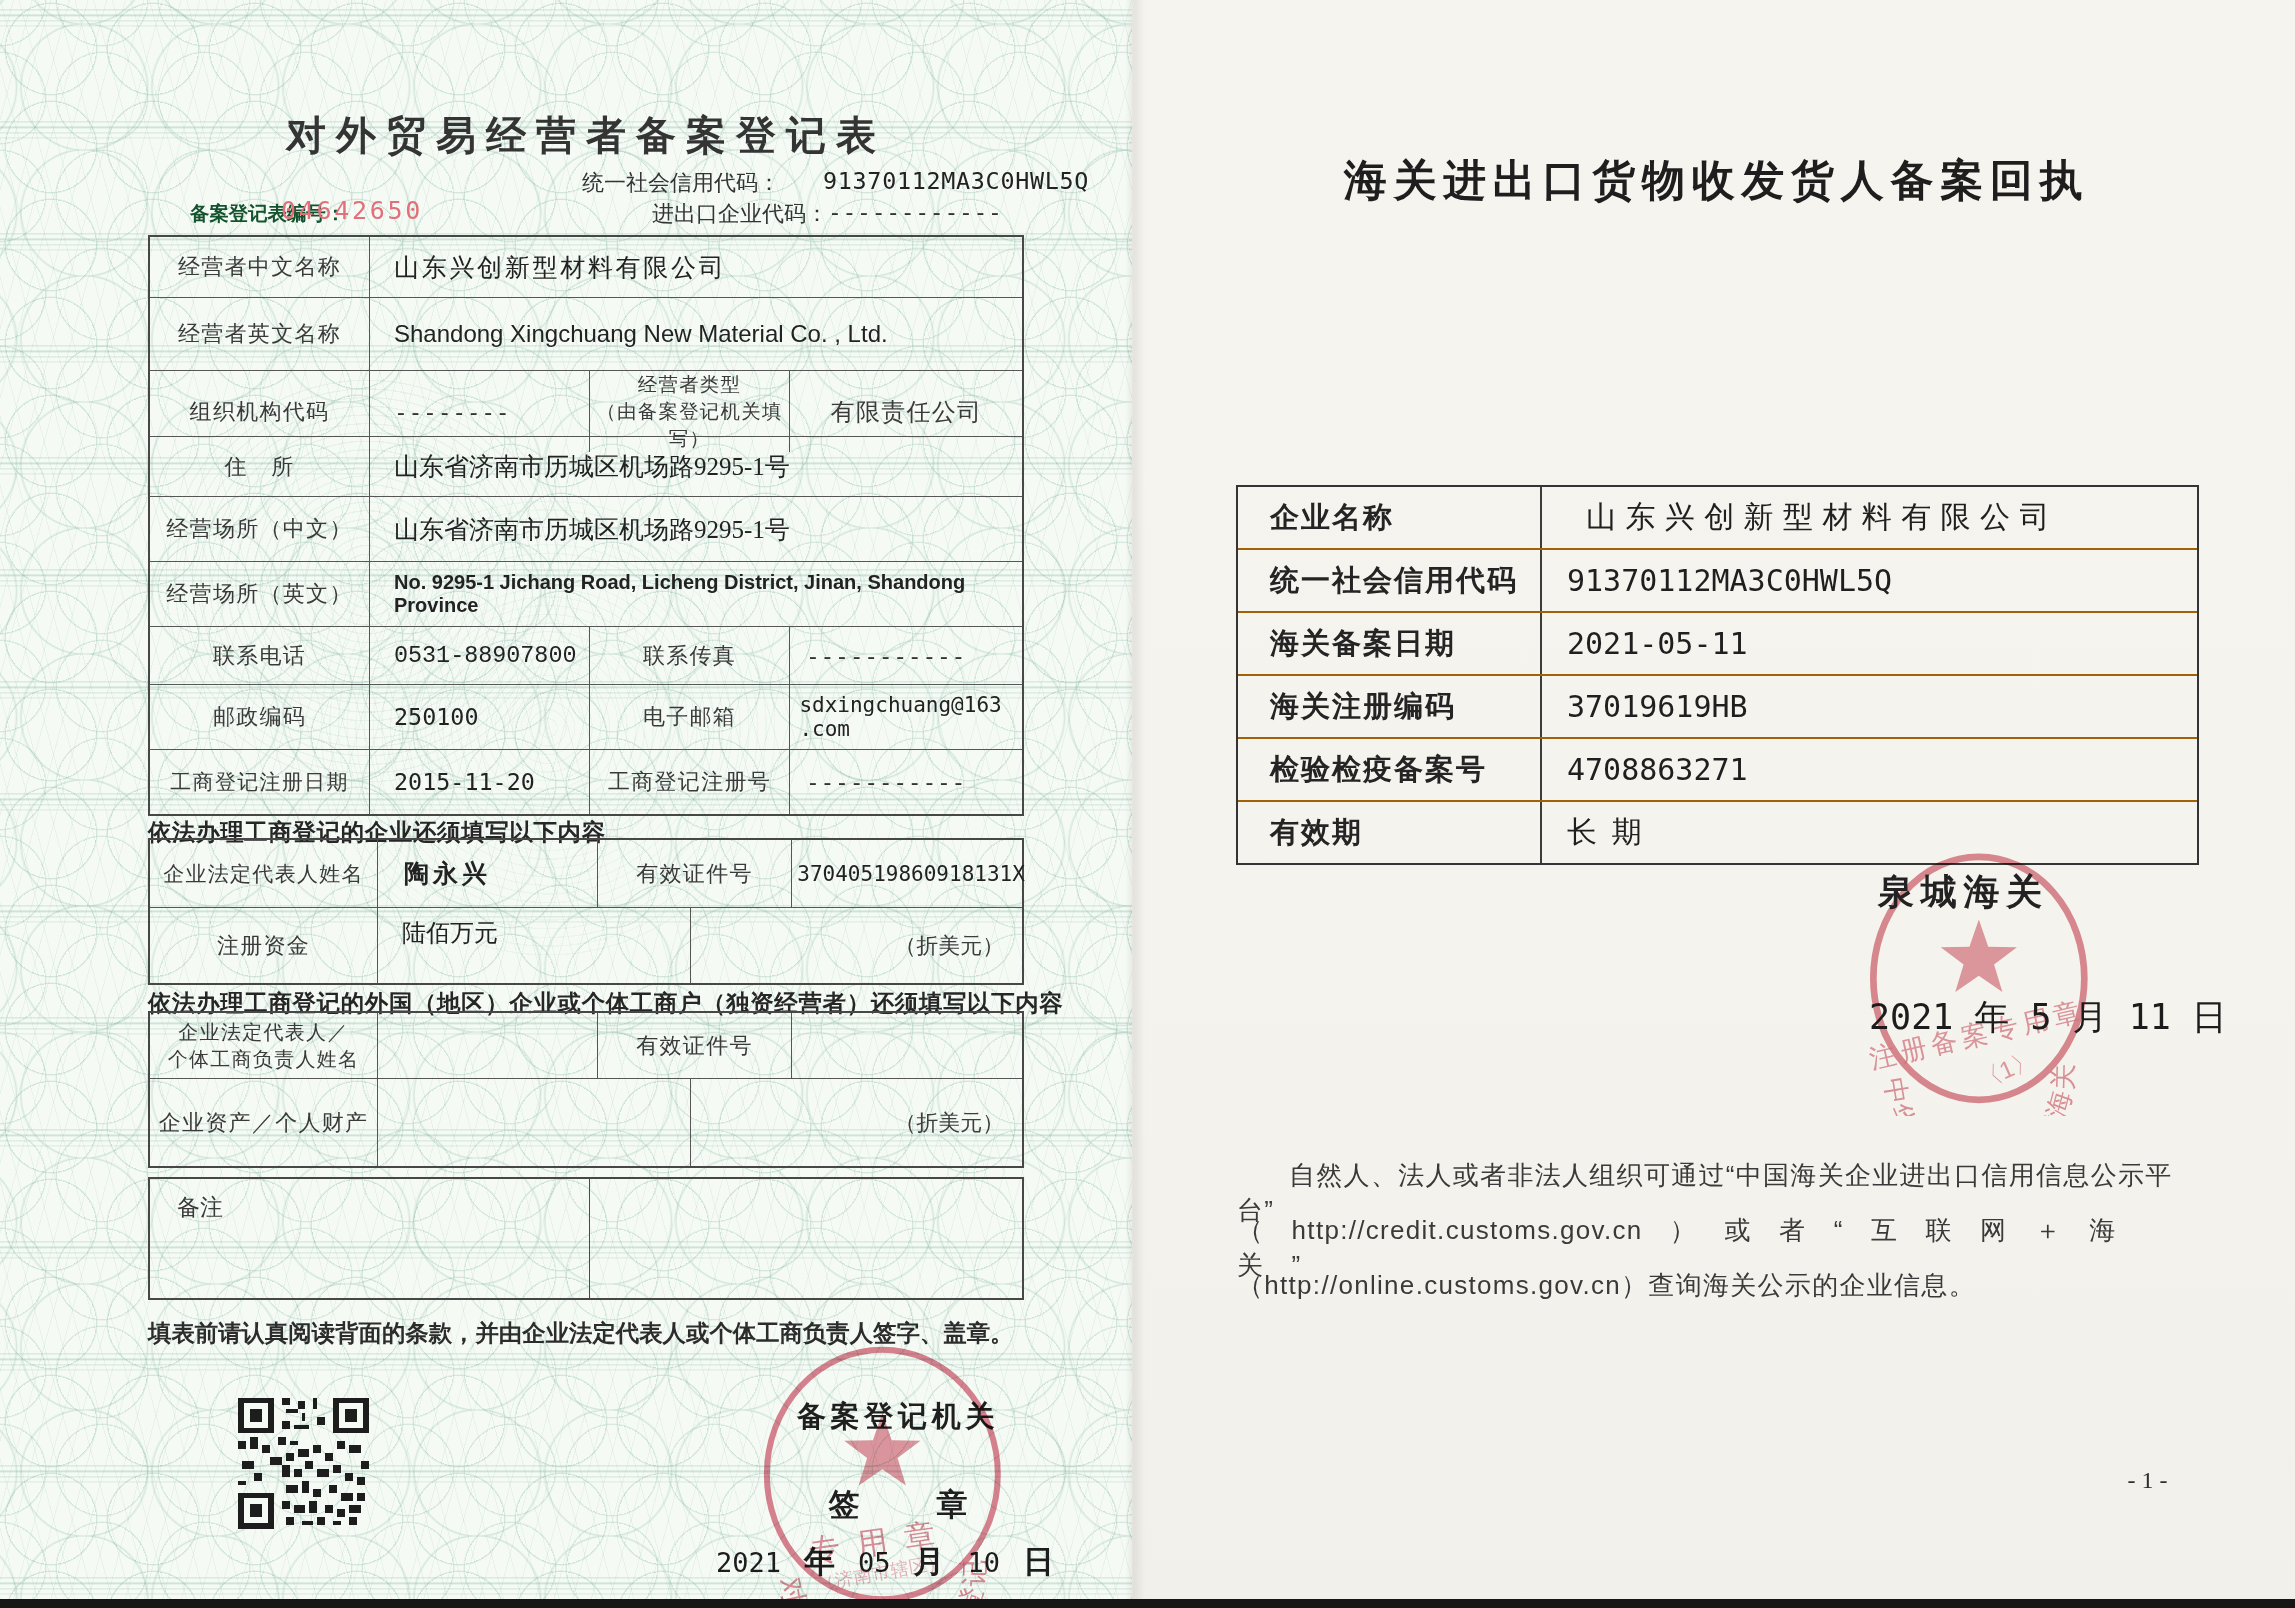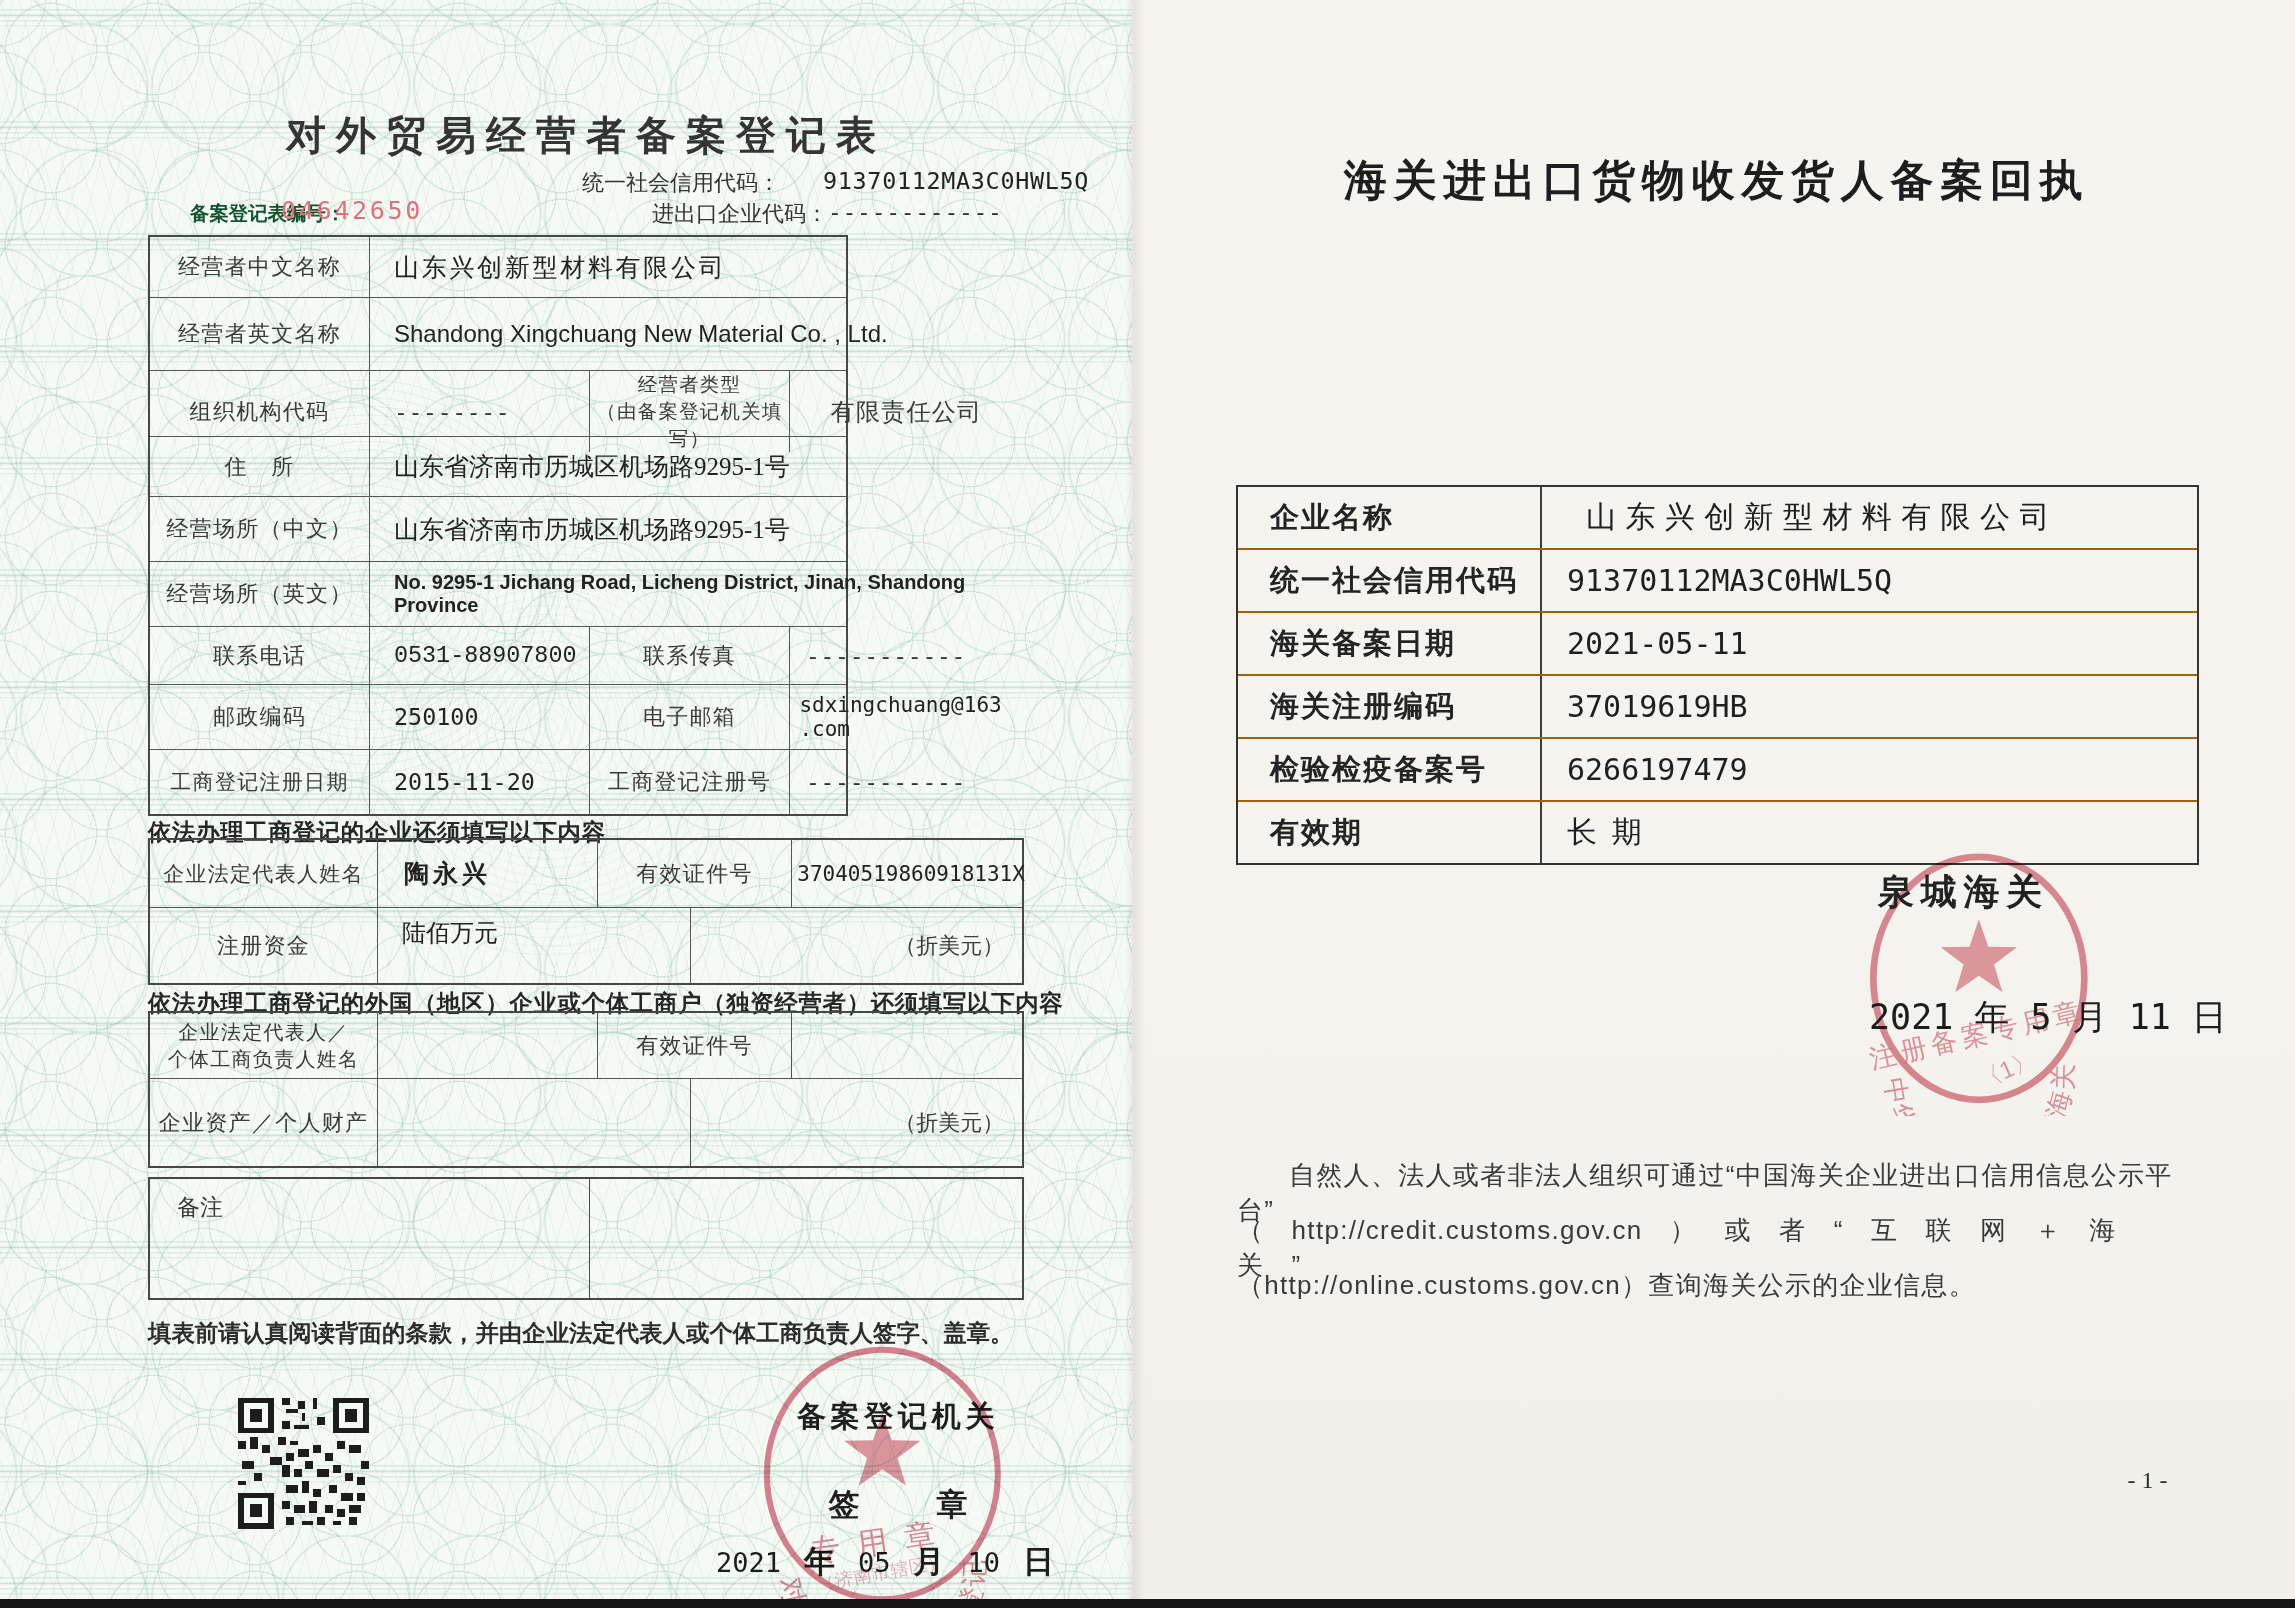--- a/index.html
+++ b/index.html
@@ -95,21 +95,21 @@
 
   <div class="abs ltitle cn">对外贸易经营者备案登记表</div>
 
   <div class="abs hl" style="left:582px;top:168px;">统一社会信用代码：</div>
   <div class="abs mono" style="left:823px;top:167px;font-size:23.4px;letter-spacing:0.7px;color:#222;">91370112MA3C0HWL5Q</div>
   <div class="abs hl" style="left:652px;top:199px;">进出口企业代码：</div>
   <div class="abs mono dash" style="left:828px;top:199px;">------------</div>
   <div class="abs serial-label cn">备案登记表编号：</div>
   <div class="abs serial-value mono">04642650</div>
 
-  <div class="abs tbl" style="left:148px;top:235px;width:700px;">
+  <div class="abs tbl" style="left:148px;top:235px;width:876px;">
     <div class="trow cols2" style="height:60px">
       <div class="lc">经营者中文名称</div>
       <div class="vc serif" style="letter-spacing:2.7px;">山东兴创新型材料有限公司</div>
     </div>
     <div class="trow cols2" style="height:72px">
       <div class="lc">经营者英文名称</div>
       <div class="vc" style="font-size:24px;">Shandong Xingchuang New Material Co. , Ltd.</div>
     </div>
     <div class="trow cols4a" style="height:65px">
       <div class="lc">组织机构代码</div>
@@ -237,21 +237,21 @@
     <div class="rrow">
       <div class="rlab">海关备案日期</div>
       <div class="rval mono">2021-05-11</div>
     </div>
     <div class="rrow">
       <div class="rlab">海关注册编码</div>
       <div class="rval mono">37019619HB</div>
     </div>
     <div class="rrow">
       <div class="rlab">检验检疫备案号</div>
-      <div class="rval mono">6266197479</div>
+      <div class="rval mono">4708863271</div>
     </div>
     <div class="rrow">
       <div class="rlab">有效期</div>
       <div class="rval serif" style="letter-spacing:14.7px;">长期</div>
     </div>
   </div>
 
   <svg class="abs stamp" style="left:1862px;top:846px;width:235px;height:270px;opacity:.88;" viewBox="0 0 352 404">
     <defs>
         <path id="rsArc" d="M 45 280 A 140 162 0 1 0 305 280" fill="none"></path>

